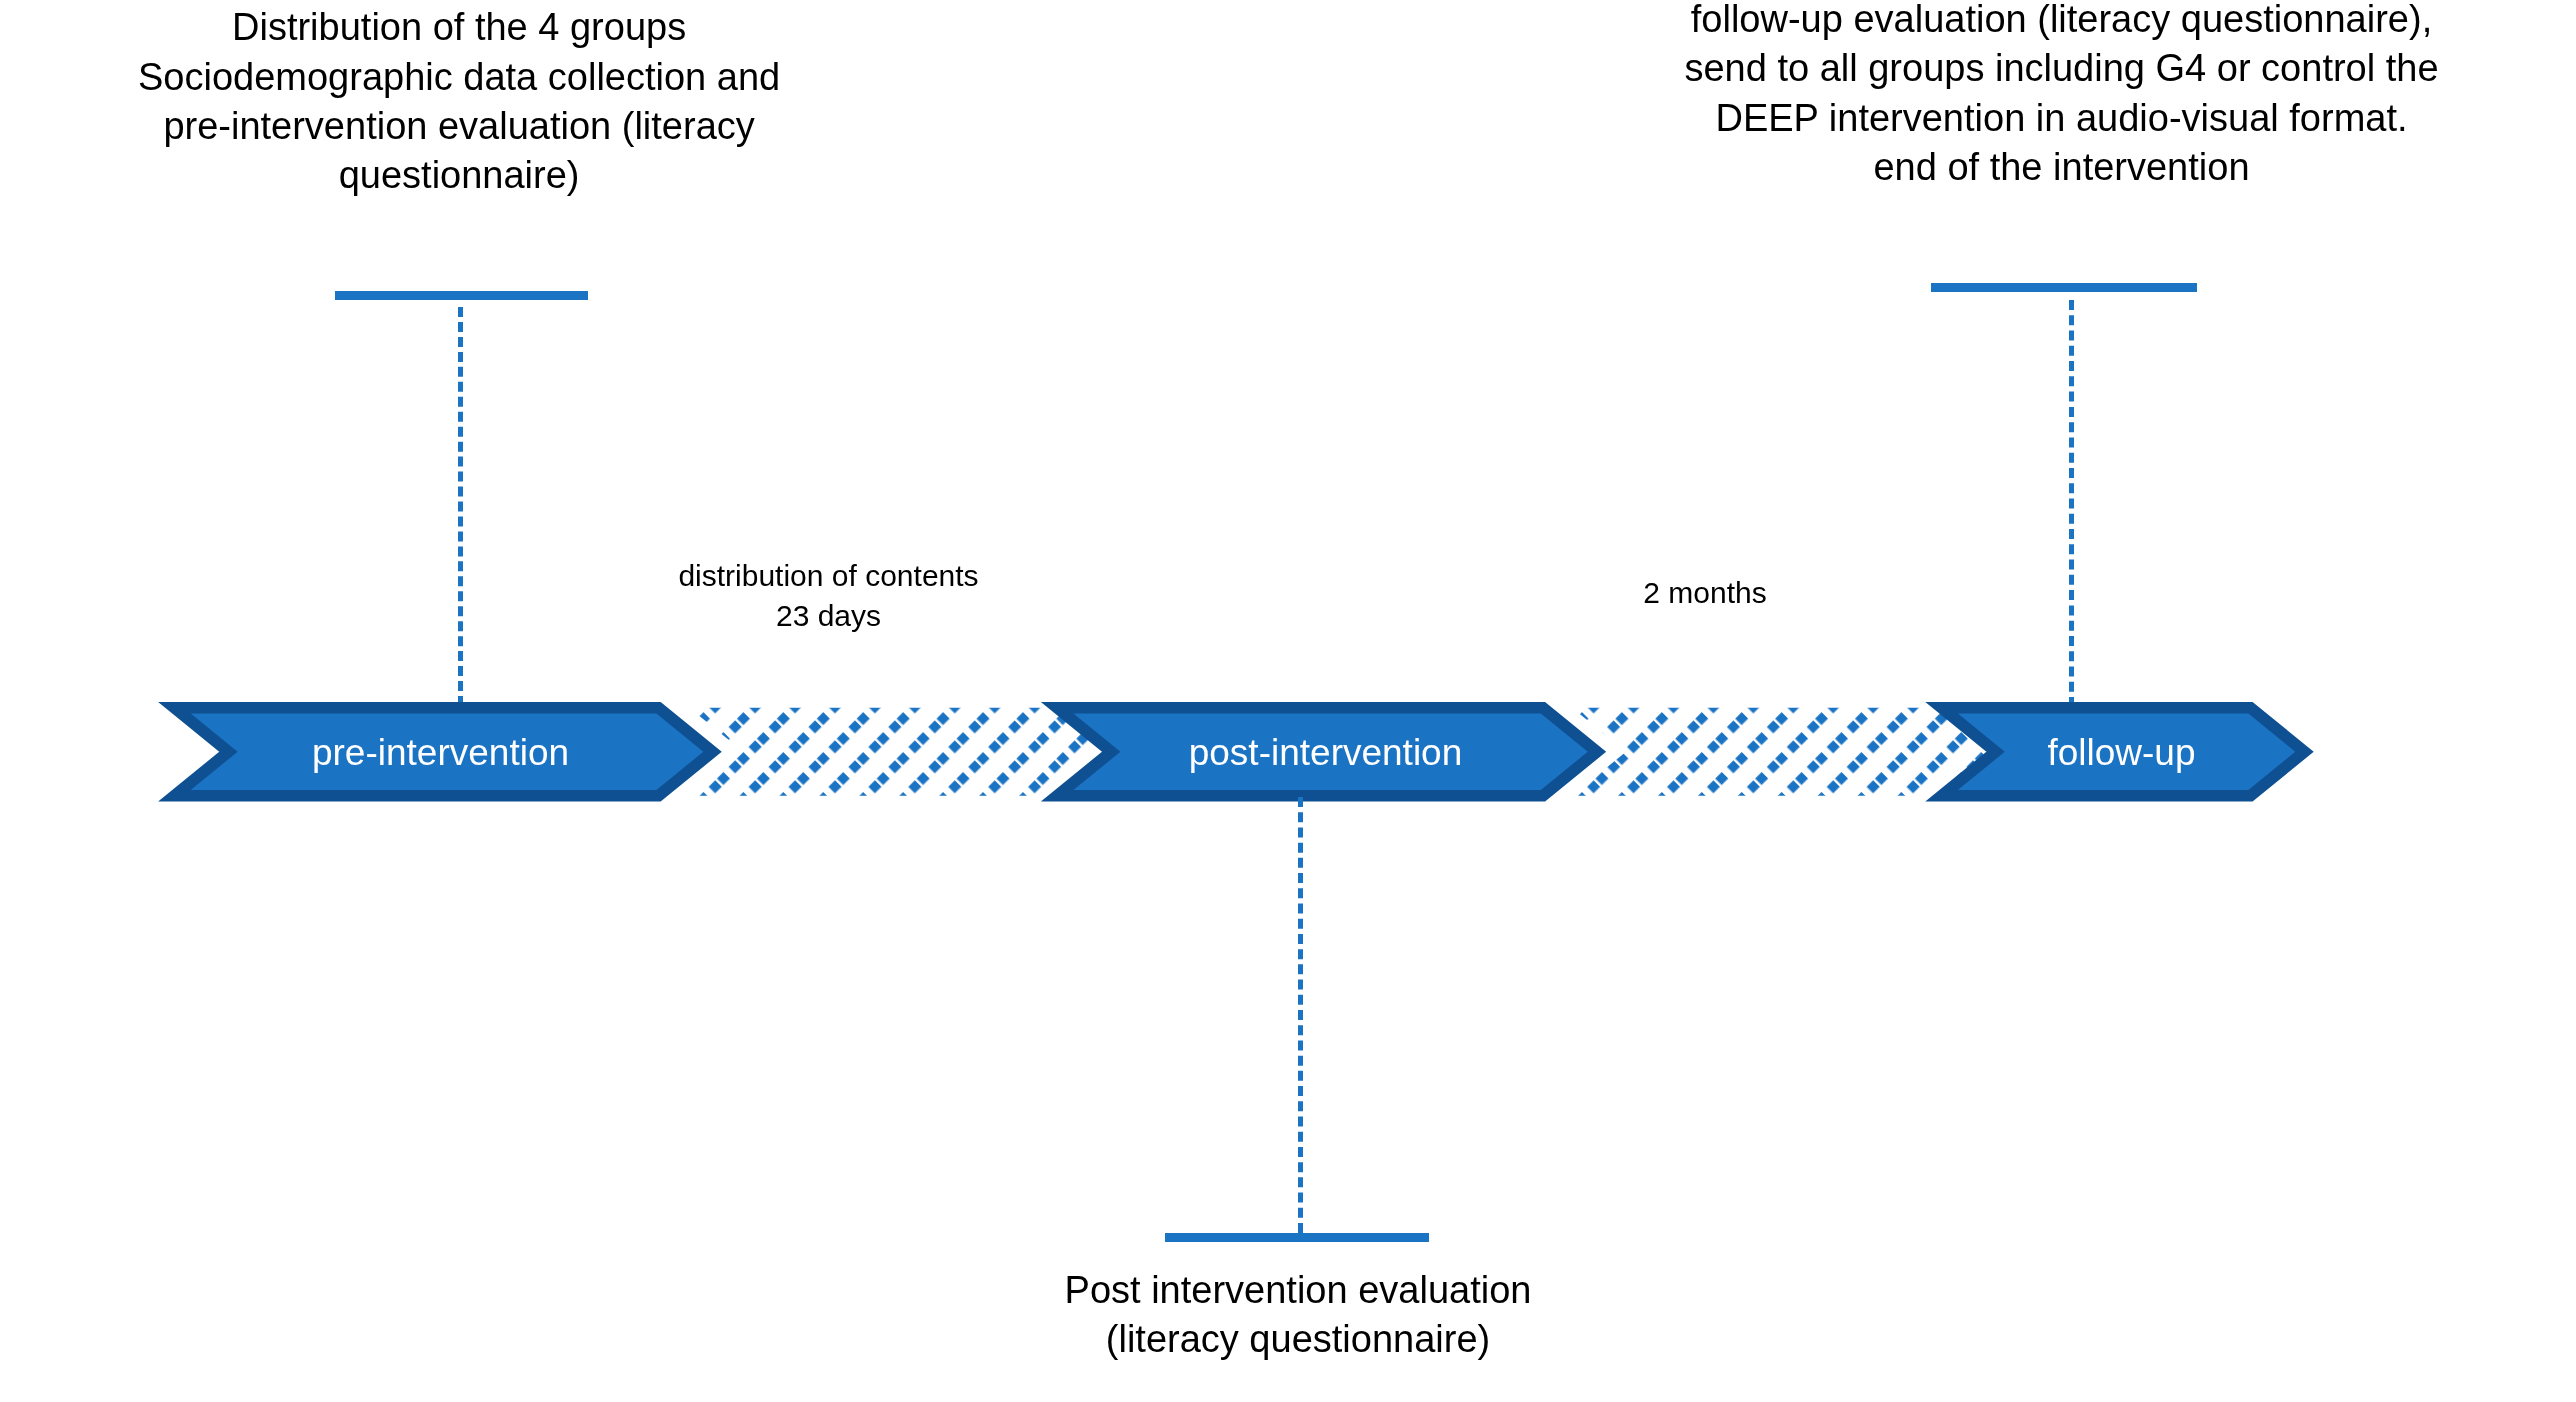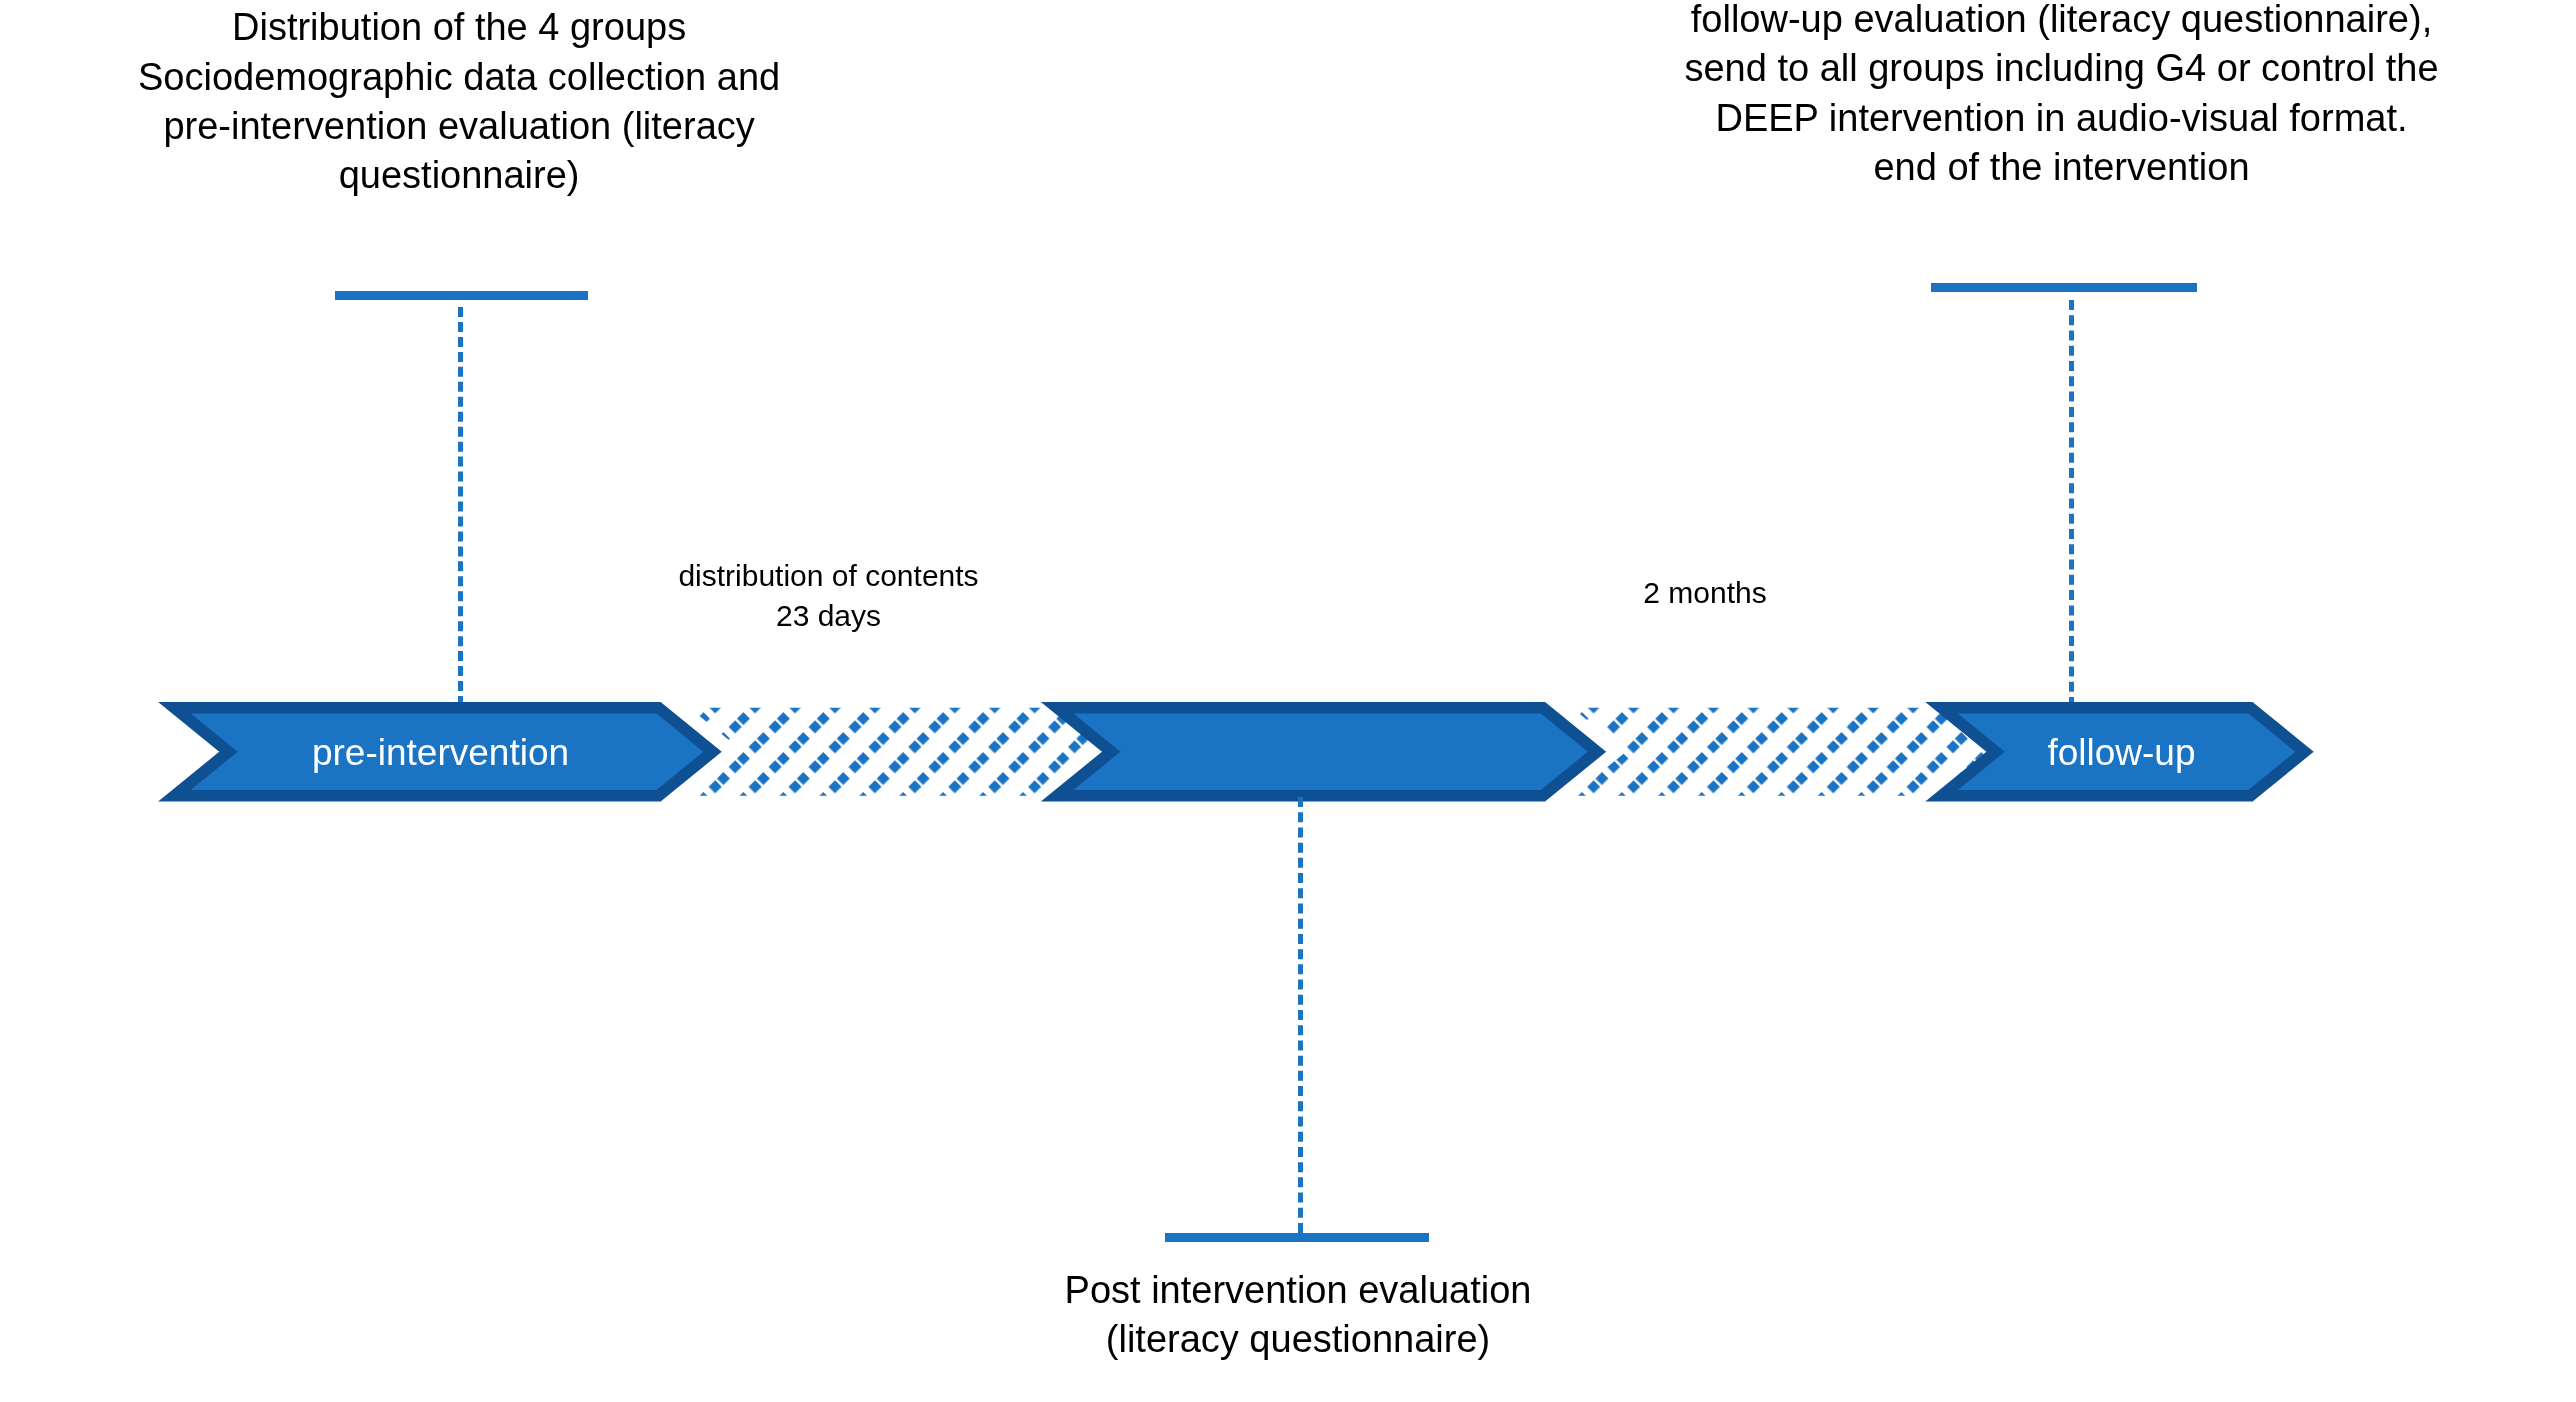--- a/index.html
+++ b/index.html
@@ -116,20 +116,21 @@
       <polygon points="1255,852 1840,852 1905,905 1840,958 1255,958 1320,905" fill="#1B73C4" stroke="#0E5091" stroke-width="14" stroke-linejoin="miter"></polygon>
     </g>
 
     <g>
       <polygon points="2320,852 2692,852 2757,905 2692,958 2320,958 2385,905" fill="#1B73C4" stroke="#0E5091" stroke-width="14" stroke-linejoin="miter"></polygon>
     </g>
   </svg>
 
   <div class="chev-label" style="left:168px; top:734px; width:515px;">pre-intervention</div>
 
+  <div class="chev-label" style="left:1053px; top:734px; width:515px;">post-intervention</div>
 
   <div class="chev-label" style="left:1937px; top:734px; width:339px;">follow-up</div>
 
   <div class="callout-stem" style="left:1283px; top:797px; height:436px;"></div>
   <div class="callout-bar" style="left:1150px; top:1233px; width:264px; height:9px;"></div>
   <div class="txt-block" style="left:897px; top:1266px; width:772px;">Post intervention evaluation
 (literacy questionnaire)</div>
 
 </div>
 

